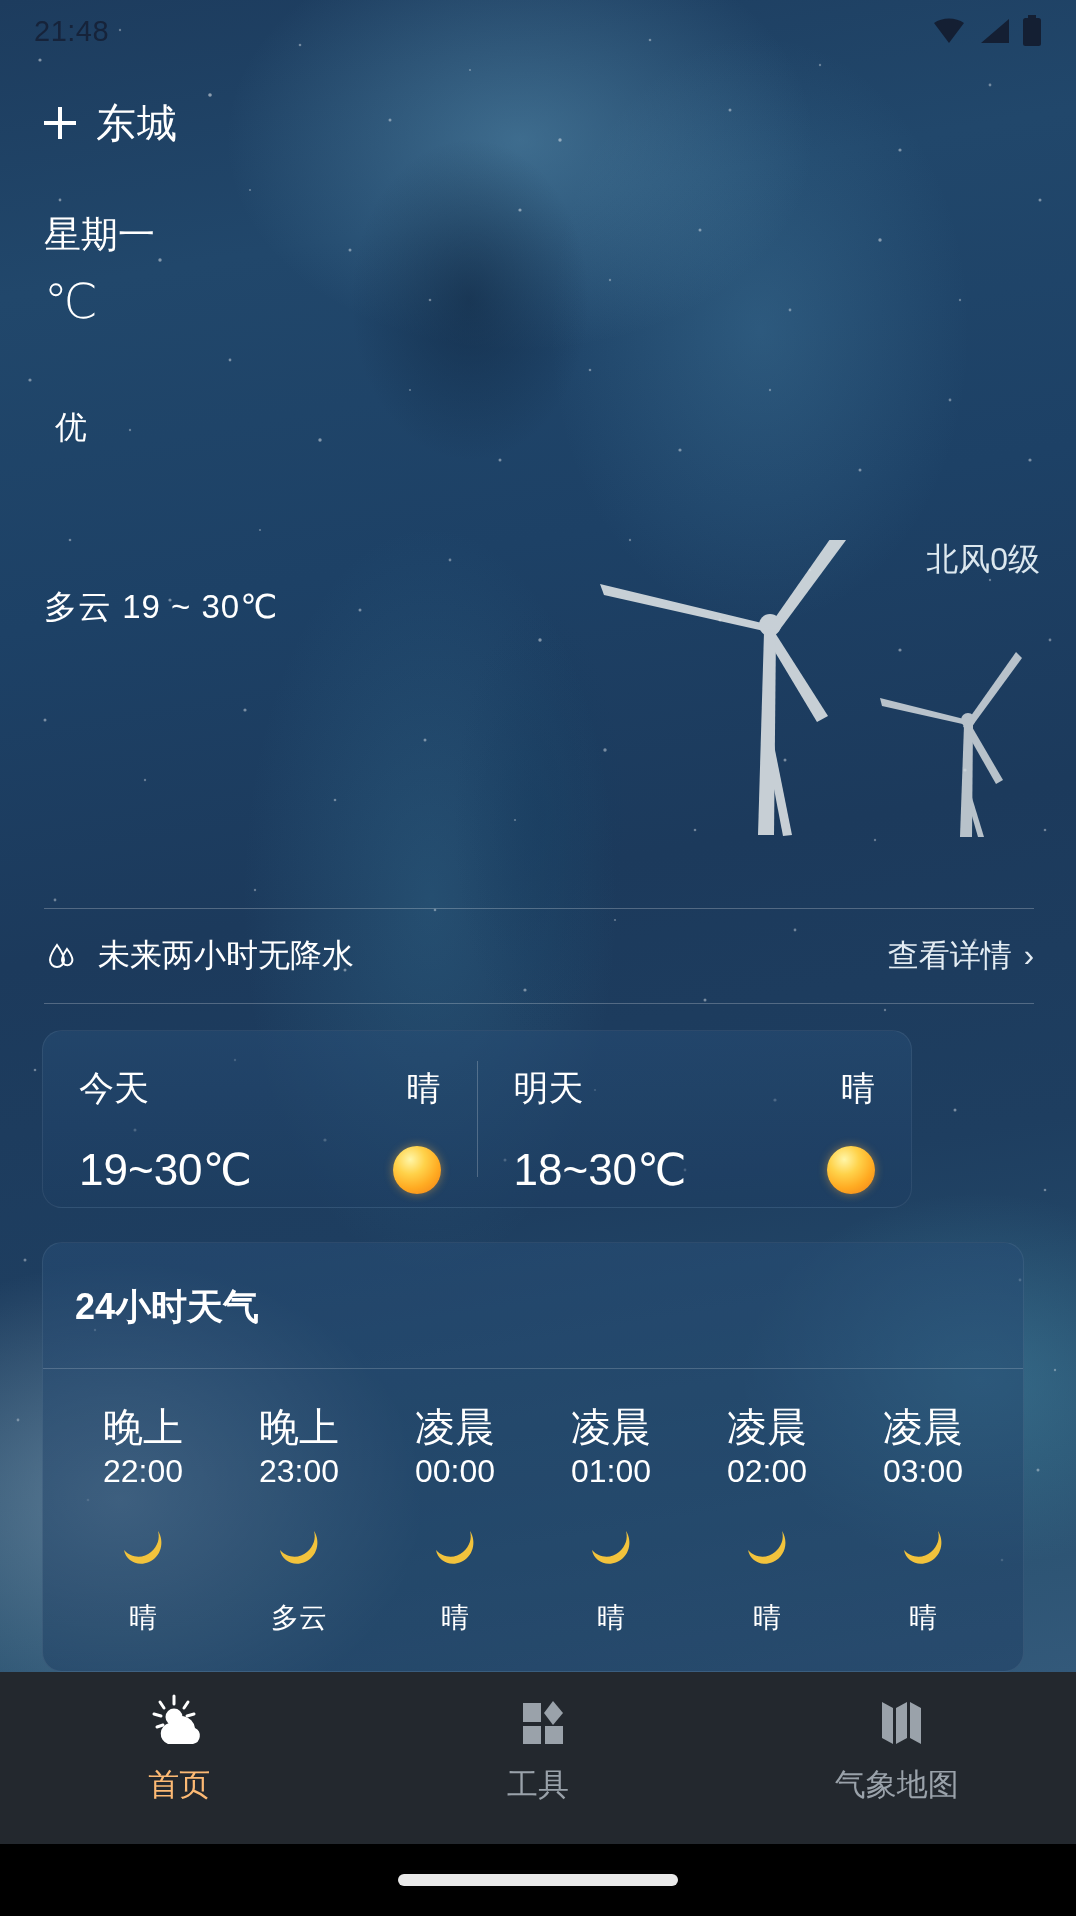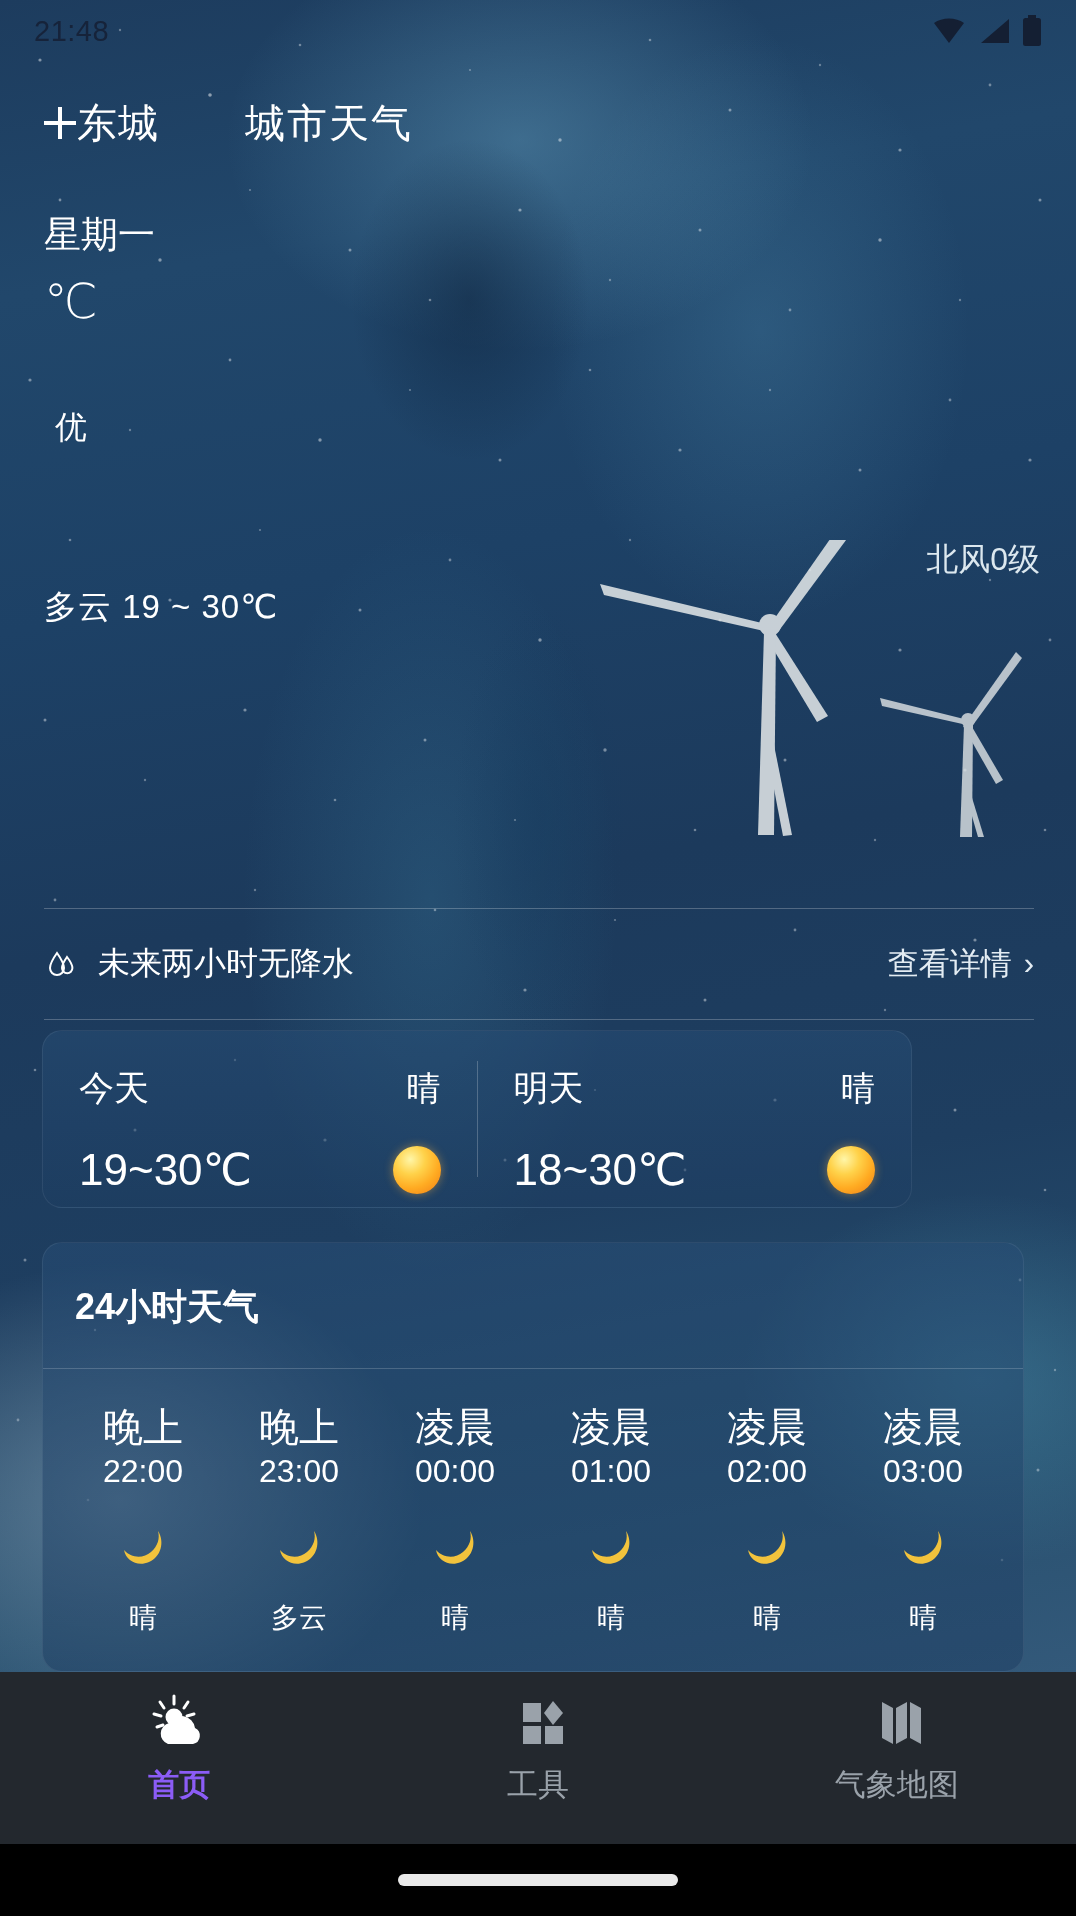--- a/index.html
+++ b/index.html
@@ -36,21 +36,21 @@
     padding:0 34px;
   }
   .status-time { color:#16233a; font-size:29px; letter-spacing:.5px; }
   .status-icons { display:flex; align-items:center; gap:11px; }
 
   
   .header {
     position:absolute; left:0; top:85px; width:1076px; height:76px;
     display:flex; align-items:center;
   }
-  .city-box { display:flex; align-items:center; margin-left:44px; gap:1px; }
+  .city-box { display:flex; align-items:center; margin-left:44px; gap:20px; }
   .plus-icon { width:32px; height:32px; position:relative; }
   .plus-icon:before, .plus-icon:after {
     content:""; position:absolute; background:#fff;
   }
   .plus-icon:before { left:0; top:14px; width:32px; height:4px; }
   .plus-icon:after { left:14px; top:0; width:4px; height:32px; }
   .city-name { color:#fff; font-size:40px; letter-spacing:1px; }
   .page-title {
     color:#fff; font-size:40px; letter-spacing:2px; margin-left:86px;
   }
@@ -65,21 +65,21 @@
   .temp-unit { color:#fff; font-size:48px; font-weight:300; line-height:1; }
   .aqi { color:#fff; font-size:32px; text-align:center; }
   .cond-line { position:absolute; left:44px; top:585px; color:#fff; font-size:33px; letter-spacing:1px; }
   .wind-text { position:absolute; right:36px; top:538px; color:#dce8ef; font-size:32px; }
 
   
   .turbines { position:absolute; left:0; top:540px; width:1076px; height:480px; }
 
   
   .precip {
-    position:absolute; left:44px; top:908px; width:990px; height:112px;
+    position:absolute; left:44px; top:908px; width:990px; height:96px;
     border-top:1px solid rgba(255,255,255,0.24);
     border-bottom:1px solid rgba(255,255,255,0.24);
     display:flex; align-items:center; justify-content:space-between;
   }
   .precip-left { display:flex; align-items:center; gap:18px; }
   .precip-text { color:#fff; font-size:32px; }
   .precip-right { display:flex; align-items:center; gap:12px; }
   .precip-detail { color:#e3ecf3; font-size:31px; }
   .chev { color:#e3ecf3; font-size:31px; }
 
@@ -116,21 +116,21 @@
     box-shadow:0 0 10px rgba(255,180,60,0.45);
   }
 
   
   .bottomnav {
     position:absolute; left:0; top:1672px; width:1076px; height:172px;
     background:#23282e; display:flex; align-items:flex-start;
   }
   .nav-item { flex:1; display:flex; flex-direction:column; align-items:center; padding-top:22px; }
   .nav-label { font-size:31px; margin-top:12px; }
-  .nav-active .nav-label { color:#8b5cf6;font-weight:bold; }
+  .nav-active .nav-label { color:#fdba74; }
   .nav-idle .nav-label { color:#9aa2aa; }
   .gesturebar {
     position:absolute; left:0; top:1844px; width:1076px; height:72px; background:#000;
     display:flex; align-items:center; justify-content:center;
   }
   .gesture-pill { width:280px; height:12px; border-radius:6px; background:#e9e9e9; }
 </style>
 </head>
 <body>
 
@@ -248,21 +248,20 @@
         <rect x="1" y="3" width="18" height="28" rx="2.5" fill="#141f33"></rect>
       </svg>
     </div>
   </div>
 
   <div class="header">
     <div class="city-box">
       <span class="plus-icon"></span>
       <span class="city-name">东城</span>
     </div>
-    <div class="page-title">城市天气</div>
   </div>
 
   <div class="weekday">星期一</div>
 
   <div class="temp-block">
     <div class="temp-side">
       <div class="temp-unit">℃</div>
       <div class="aqi">优</div>
     </div>
   </div>

